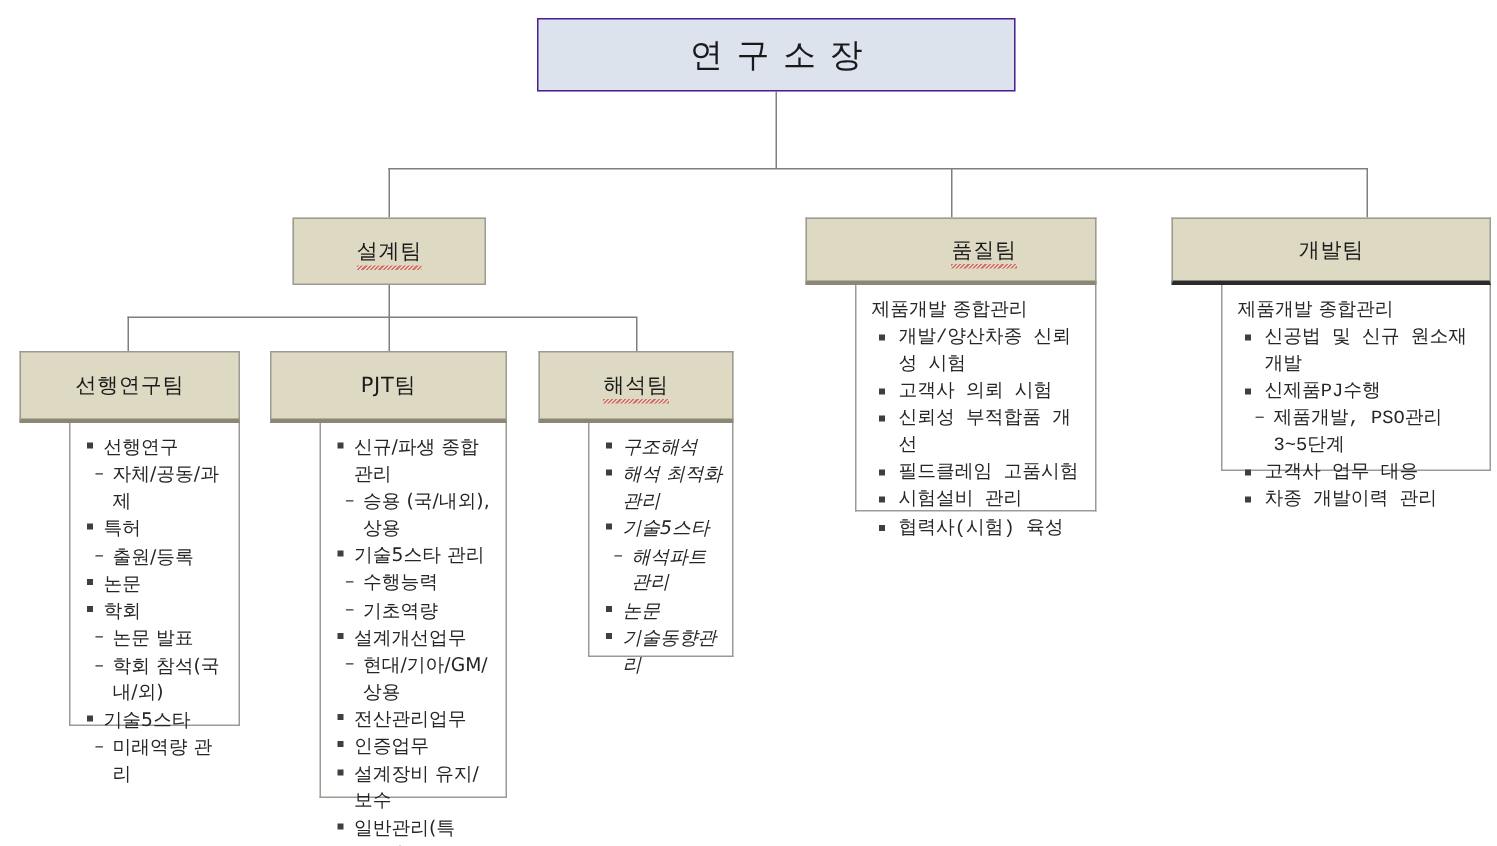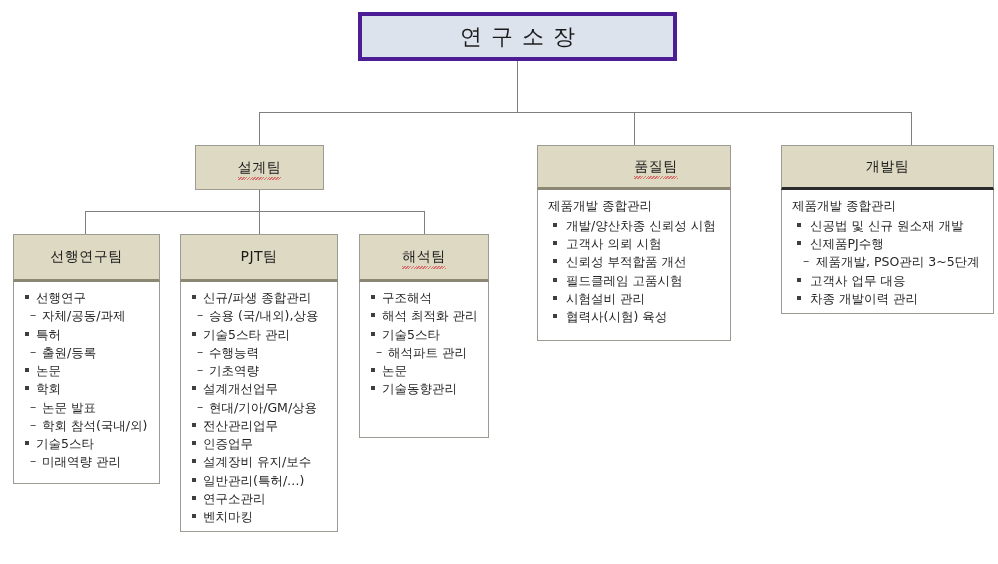--- a/index.html
+++ b/index.html
@@ -45,21 +45,21 @@
     font-size: 14px;
     color: #1a1a1a;
     display: flex;
     align-items: center;
     justify-content: center;
     letter-spacing: 0.5px;
   }
 
   .root .node-head {
     background: #dce3ed;
-    border: 4px solid #4c1d95;
+    border: 1px solid #4c1d95;
     font-size: 22px;
     letter-spacing: 9px;
     text-indent: 9px;
   }
   .squiggle {
     position: relative;
   }
   .squiggle::after {
     content: "";
     position: absolute;
@@ -78,20 +78,21 @@
   .node.dark-rule .node-head { border-bottom: 3px solid #2b2b2b; align-items: center; }
 
   .node-body {
     box-sizing: border-box;
     border: 1px solid #9b9b93;
     border-top: none;
     background: #ffffff;
     padding: 7px 6px 6px 8px;
     font-size: 12.5px;
     line-height: 1.42;
+    margin-left: 33px;
   }
 
   .lead {
     margin: 0 0 2px 2px;
     font-size: 12.5px;
   }
 
   ul.items {
     list-style: none;
     margin: 0;
@@ -117,21 +118,21 @@
   }
   ul.items li.sub::before {
     content: "–";
     position: absolute;
     left: 8px;
     top: -1px;
     color: #3f3f3f;
     font-size: 12.5px;
   }
 
-  .wide-bullets ul.items li { padding-left: 20px; }
+  .wide-bullets ul.items li { padding-left: 20px; font-family: Liberation Mono, monospace; }
   .wide-bullets ul.items li.bullet::before { left: 7px; }
   .wide-bullets ul.items li.sub { padding-left: 26px; }
   .wide-bullets ul.items li.sub::before { left: 13px; }
 </style>
 </head>
 <body>
 
 <div class="canvas">
 
   <div class="line v" style="left:517px; top:61px; height:51px;"></div>
@@ -231,21 +232,21 @@
           <li class="items-entry bullet"><span>연구소관리</span></li>
           <li class="items-entry bullet"><span>벤치마킹</span></li>
         </ul>
     </div>
   </div>
 
   <div class="node with-body" style="left:359px; top:234px; width:130px; height:204px;">
     <div class="node-head" style="height:48px;">
       <span class="squiggle">해석팀</span>
     </div>
-    <div class="node-body" style="height:156px;">
+    <div class="node-body" style="height:156px;font-style:italic;">
       <ul class="items">
           <li class="items-entry bullet"><span>구조해석</span></li>
           <li class="items-entry bullet"><span>해석 최적화 관리</span></li>
           <li class="items-entry bullet"><span>기술5스타</span></li>
           <li class="items-entry sub"><span>해석파트 관리</span></li>
           <li class="items-entry bullet"><span>논문</span></li>
           <li class="items-entry bullet"><span>기술동향관리</span></li>
         </ul>
     </div>
   </div>

